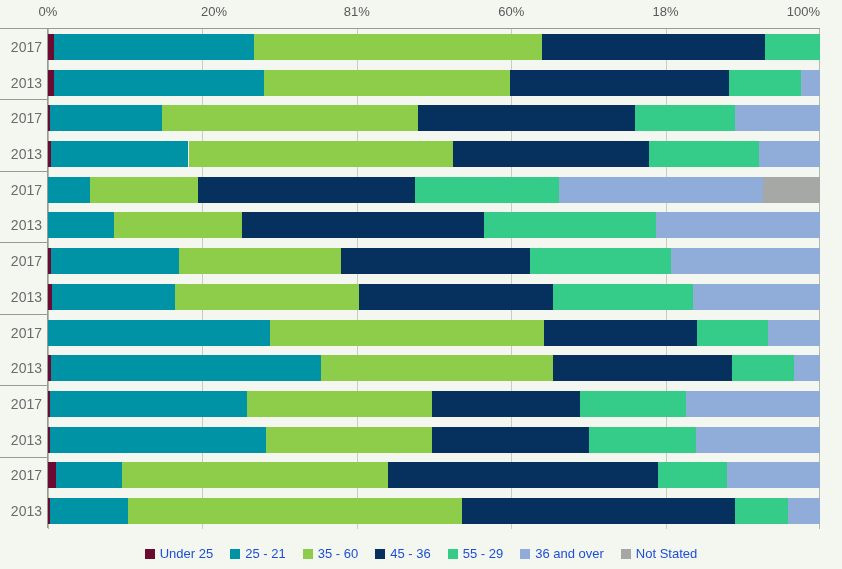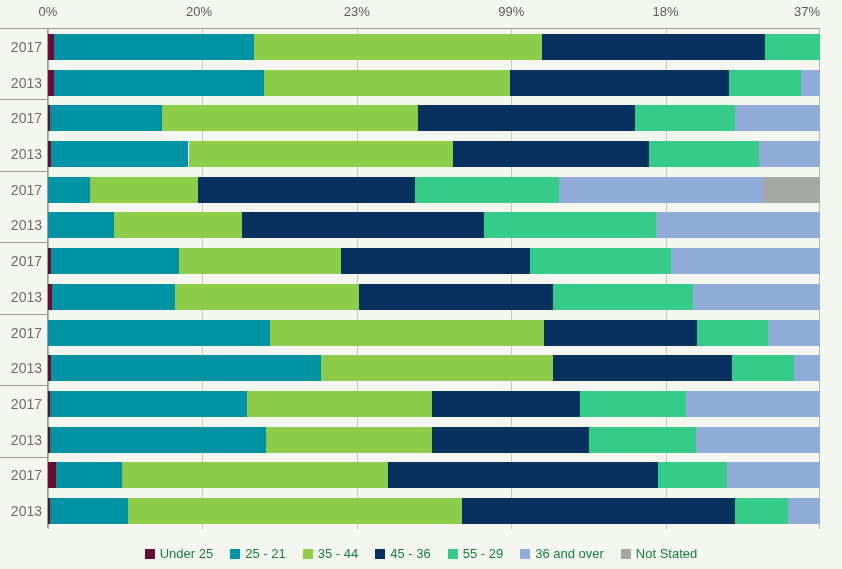--- a/index.html
+++ b/index.html
@@ -117,36 +117,36 @@
     align-items: center;
     gap: 5px;
   }
   .legend-swatch {
     width: 10px;
     height: 10px;
     flex: 0 0 auto;
   }
   .legend-text {
     font-size: 13px;
-    color: #15803d;
+    color: #1d4ed8;
     white-space: nowrap;
   }
 </style>
 </head>
 <body>
 
 <div id="chart-root">
 
   <div id="x-axis">
       <div class="x-tick-label" style="left: 48px; transform: translateX(-50%);">0%</div>
-      <div class="x-tick-label" style="left: 199px;">20%</div>
-      <div class="x-tick-label" style="left: 356.8px;">23%</div>
-      <div class="x-tick-label" style="left: 511.2px;">99%</div>
+      <div class="x-tick-label" style="left: 214px;">20%</div>
+      <div class="x-tick-label" style="left: 356.8px;">81%</div>
+      <div class="x-tick-label" style="left: 511.2px;">60%</div>
       <div class="x-tick-label" style="left: 665.6px;">18%</div>
-      <div class="x-tick-label" style="left: 820px; transform: translateX(-100%);">37%</div>
+      <div class="x-tick-label" style="left: 820px; transform: translateX(-100%);">100%</div>
     </div>
 
   <div id="y-axis">
       <div class="y-group" style="height: 71.4286px;">
         <div class="y-label" style="top: 17.8571px;">2017</div>
         <div class="y-label" style="top: 53.5714px;">2013</div>
       </div>
       <div class="y-group" style="height: 71.4286px;">
         <div class="y-label" style="top: 17.8571px;">2017</div>
         <div class="y-label" style="top: 53.5714px;">2013</div>
@@ -295,21 +295,21 @@
       <div class="legend-item">
         <span class="legend-swatch" style="background: rgb(107, 11, 50);"></span>
         <span class="legend-text">Under 25</span>
       </div>
       <div class="legend-item">
         <span class="legend-swatch" style="background: rgb(0, 147, 166);"></span>
         <span class="legend-text">25 - 21</span>
       </div>
       <div class="legend-item">
         <span class="legend-swatch" style="background: rgb(141, 205, 74);"></span>
-        <span class="legend-text">35 - 44</span>
+        <span class="legend-text">35 - 60</span>
       </div>
       <div class="legend-item">
         <span class="legend-swatch" style="background: rgb(6, 48, 94);"></span>
         <span class="legend-text">45 - 36</span>
       </div>
       <div class="legend-item">
         <span class="legend-swatch" style="background: rgb(53, 204, 138);"></span>
         <span class="legend-text">55 - 29</span>
       </div>
       <div class="legend-item">

